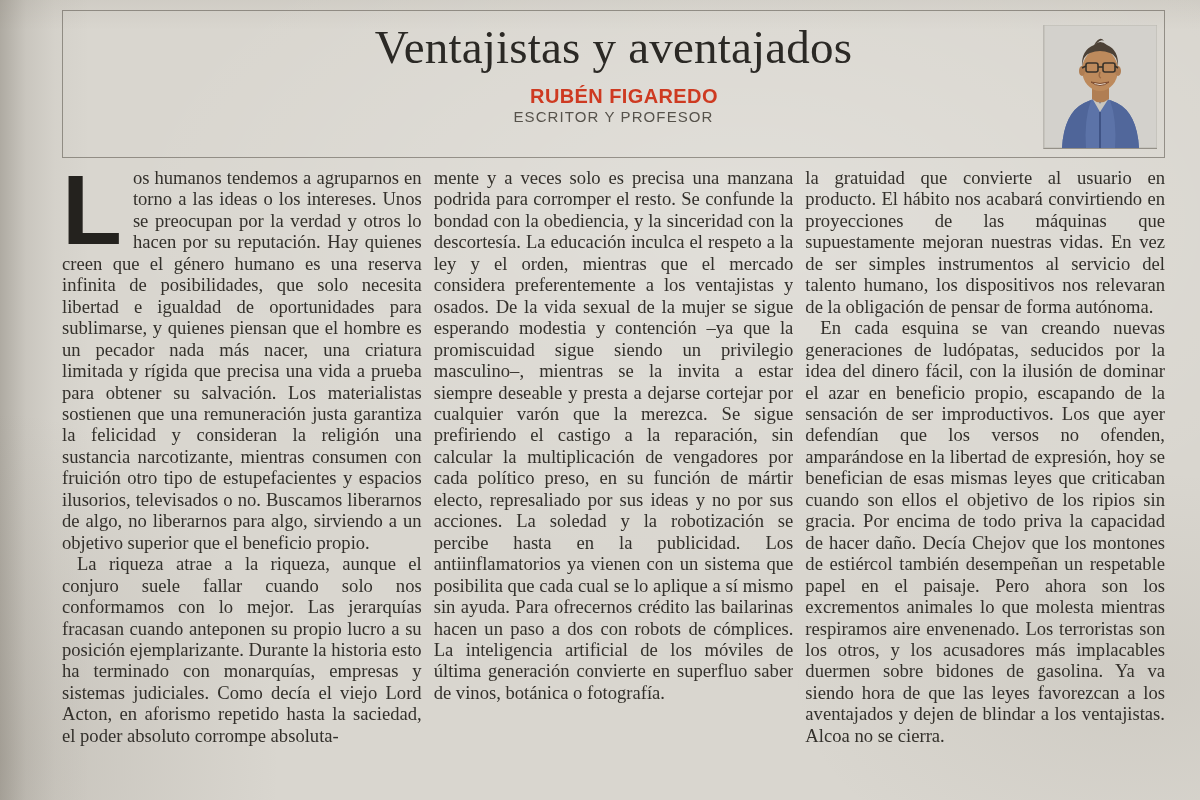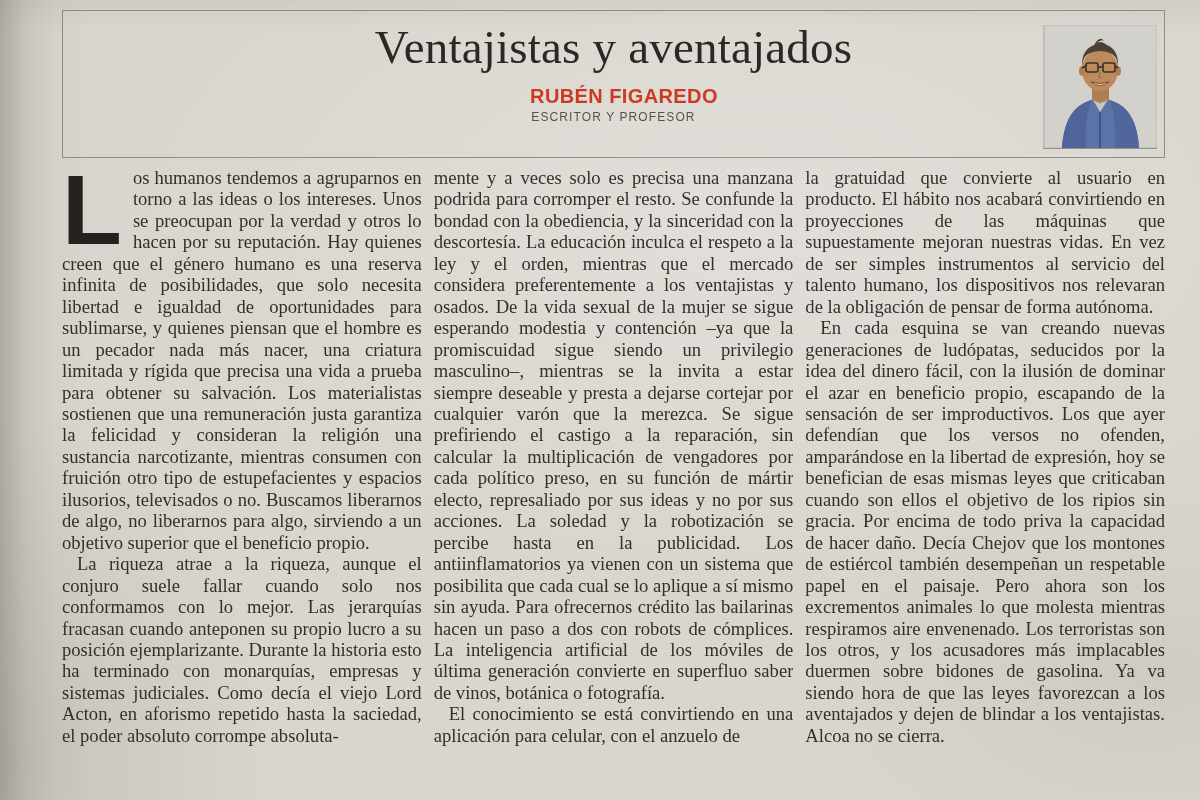--- a/index.html
+++ b/index.html
@@ -37,21 +37,21 @@
     color:#2b2925;letter-spacing:0.2px;
   }
   .byline{
     margin-top:12px;
     font-family:"Liberation Sans", sans-serif;
     font-weight:700;font-size:20px;line-height:22px;letter-spacing:0.4px;
   }
   .role{
     margin-top:1px;
     font-family:"Liberation Sans", sans-serif;
-    font-size:12px;line-height:18px;color:#56524b;letter-spacing:1.1px;
+    font-size:15px;line-height:18px;color:#56524b;letter-spacing:1.1px;
   }
   .photo{
     position:absolute;right:7px;top:14px;width:113px;height:123px;
     background:#d2d0cb;
     border-bottom:1px solid rgba(88,82,72,0.5);
     border-left:1px solid rgba(120,114,104,0.25);
   }
   .photo svg{display:block;width:100%;height:100%;}
 
   
@@ -127,21 +127,20 @@
     </div>
   </div>
 
   <div class="columns">
     <div class="col">
         <p><span class="dropcap">L</span>os humanos tendemos a agruparnos en torno a las ideas o los intereses. Unos se preocupan por la verdad y otros lo hacen por su reputación. Hay quienes creen que el género humano es una reserva infinita de posibilidades, que solo necesita libertad e igualdad de oportunidades para sublimarse, y quienes piensan que el hombre es un pecador nada más nacer, una criatura limitada y rígida que precisa una vida a prueba para obtener su salvación. Los materialistas sostienen que una remuneración justa garantiza la felicidad y consideran la religión una sustancia narcotizante, mientras consumen con fruición otro tipo de estupefacientes y espacios ilusorios, televisados o no. Buscamos liberarnos de algo, no liberarnos para algo, sirviendo a un objetivo superior que el beneficio propio.</p>
         <p class="indent">La riqueza atrae a la riqueza, aunque el conjuro suele fallar cuando solo nos conformamos con lo mejor. Las jerarquías fracasan cuando anteponen su propio lucro a su posición ejemplarizante. Durante la historia esto ha terminado con monarquías, empresas y sistemas judiciales. Como decía el viejo Lord Acton, en aforismo repetido hasta la saciedad, el poder absoluto corrompe absoluta-</p>
       </div>
     <div class="col">
         <p>mente y a veces solo es precisa una manzana podrida para corromper el resto. Se confunde la bondad con la obediencia, y la sinceridad con la descortesía. La educación inculca el respeto a la ley y el orden, mientras que el mercado considera preferentemente a los ventajistas y osados. De la vida sexual de la mujer se sigue esperando modestia y contención –ya que la promiscuidad sigue siendo un privilegio masculino–, mientras se la invita a estar siempre deseable y presta a dejarse cortejar por cualquier varón que la merezca. Se sigue prefiriendo el castigo a la reparación, sin calcular la multiplicación de vengadores por cada político preso, en su función de mártir electo, represaliado por sus ideas y no por sus acciones. La soledad y la robotización se percibe hasta en la publicidad. Los antiinflamatorios ya vienen con un sistema que posibilita que cada cual se lo aplique a sí mismo sin ayuda. Para ofrecernos crédito las bailarinas hacen un paso a dos con robots de cómplices. La inteligencia artificial de los móviles de última generación convierte en superfluo saber de vinos, botánica o fotografía.</p>
-        <p class="indent">El conocimiento se está convirtiendo en una aplicación para celular, con el anzuelo de</p>
       </div>
     <div class="col">
         <p>la gratuidad que convierte al usuario en producto. El hábito nos acabará convirtiendo en proyecciones de las máquinas que supuestamente mejoran nuestras vidas. En vez de ser simples instrumentos al servicio del talento humano, los dispositivos nos relevaran de la obligación de pensar de forma autónoma.</p>
         <p class="indent">En cada esquina se van creando nuevas generaciones de ludópatas, seducidos por la idea del dinero fácil, con la ilusión de dominar el azar en beneficio propio, escapando de la sensación de ser improductivos. Los que ayer defendían que los versos no ofenden, amparándose en la libertad de expresión, hoy se benefician de esas mismas leyes que criticaban cuando son ellos el objetivo de los ripios sin gracia. Por encima de todo priva la capacidad de hacer daño. Decía Chejov que los montones de estiércol también desempeñan un respetable papel en el paisaje. Pero ahora son los excrementos animales lo que molesta mientras respiramos aire envenenado. Los terroristas son los otros, y los acusadores más implacables duermen sobre bidones de gasolina. Ya va siendo hora de que las leyes favorezcan a los aventajados y dejen de blindar a los ventajistas. Alcoa no se cierra.</p>
       </div>
   </div>
 
 </div>
 
 </body></html>

